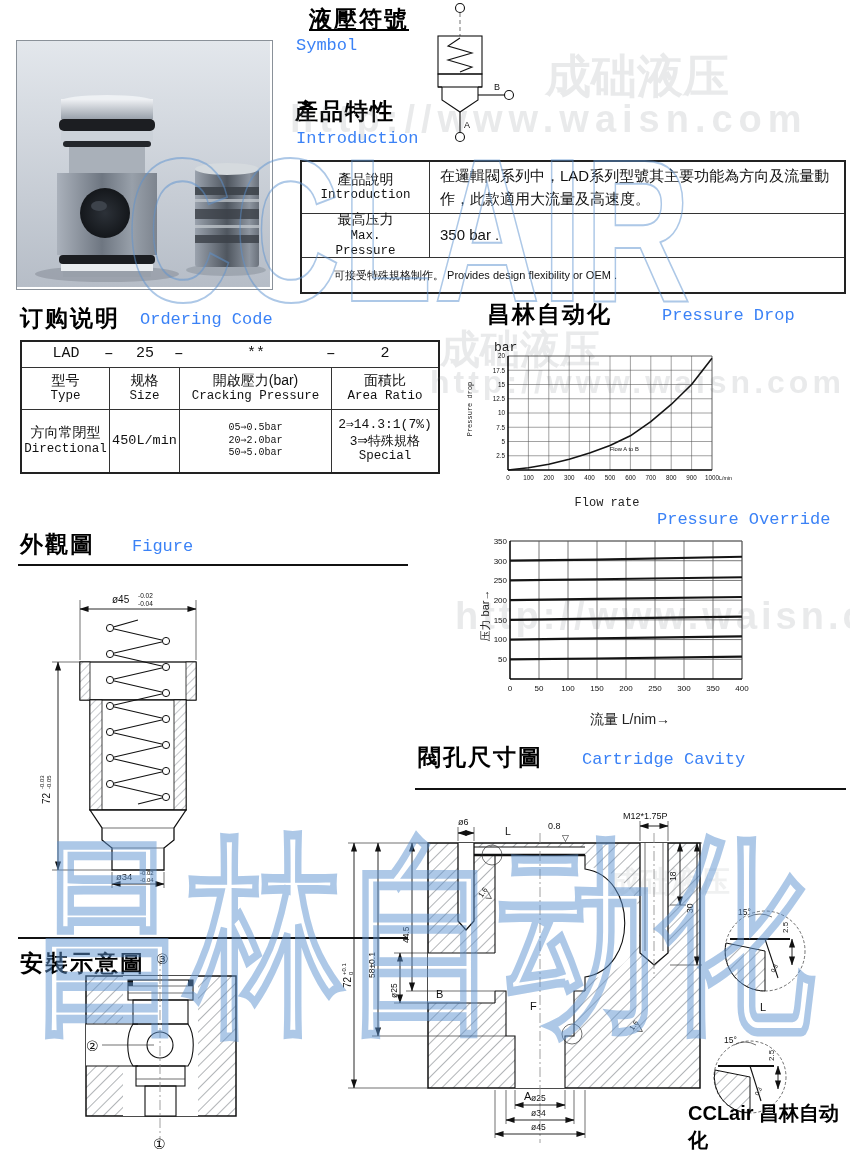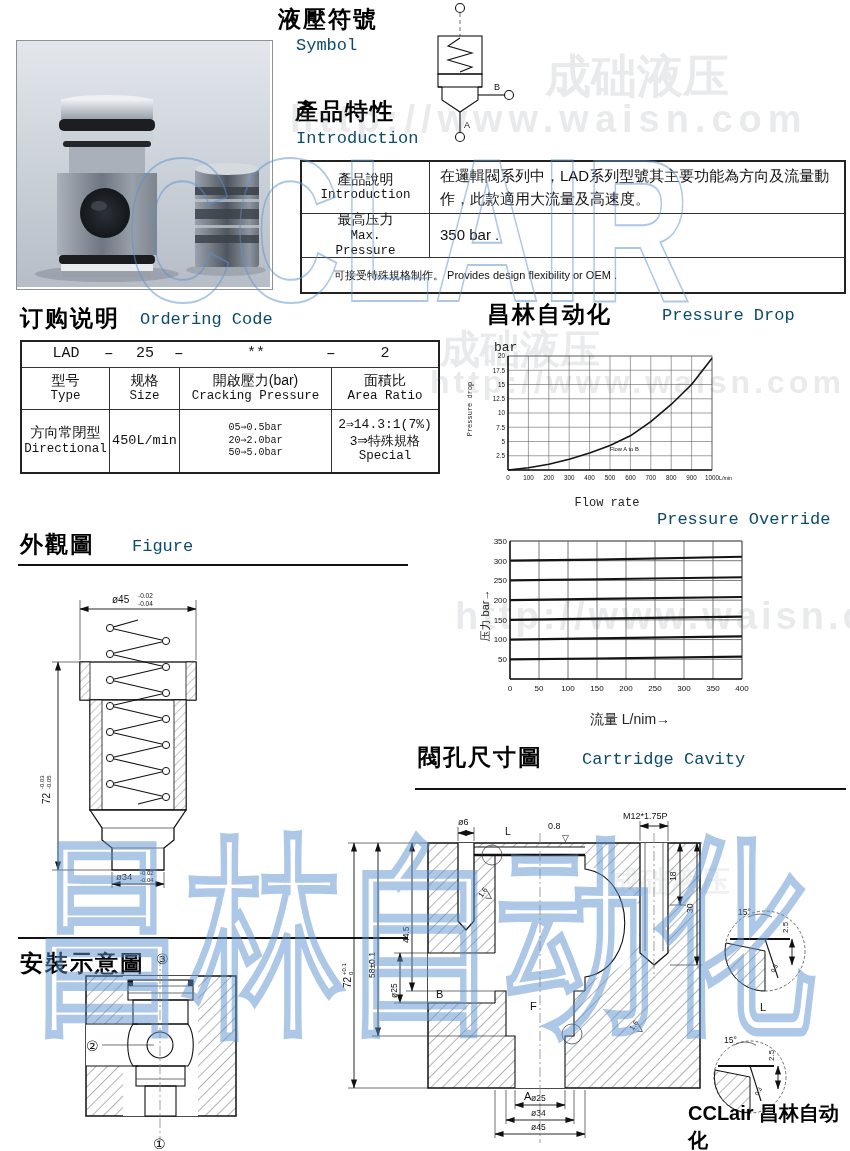--- a/index.html
+++ b/index.html
@@ -1,20 +1,20 @@
 <!DOCTYPE html>
 <html><head>
 <meta charset="utf-8">
 <style>
   html,body{margin:0;padding:0;background:#fff;}
   #page{position:relative;width:850px;height:1151px;background:#fff;overflow:hidden;
         font-family:"Liberation Sans","DejaVu Sans",sans-serif;color:#111;}
   .abs{position:absolute;}
   .cnT{font-weight:700;font-size:23px;letter-spacing:2px;color:#000;}
-  .enT{font-family:"Liberation Mono","DejaVu Sans Mono",monospace;font-size:17px;color:#0c4a6e;}
+  .enT{font-family:"Liberation Mono","DejaVu Sans Mono",monospace;font-size:17px;color:#3b82f6;}
   .rule{position:absolute;height:2px;background:#111;}
   
   .tbl{position:absolute;border:2px solid #222;box-sizing:border-box;background:transparent;}
   .cell{box-sizing:border-box;display:flex;align-items:center;justify-content:center;
         text-align:center;font-size:14px;line-height:1.35;}
   .mono{font-family:"Liberation Mono","DejaVu Sans Mono",monospace;}
   
   #introTbl .row{display:grid;grid-template-columns:128px 1fr;}
   #introTbl .lab{border-right:1px solid #333;border-bottom:1px solid #333;flex-direction:column;padding:18px;}
   #introTbl .val{border-bottom:1px solid #333;justify-content:flex-start;text-align:left;padding:4px 10px;font-size:15px;line-height:1.5;}
@@ -116,21 +116,21 @@
         <ellipse cx="210" cy="128" rx="32" ry="6" fill="#d5dade"></ellipse>
         <rect x="178" y="146" width="64" height="8" fill="#3a3f46" opacity="0.85"></rect>
         <rect x="178" y="168" width="64" height="10" fill="#3a3f46" opacity="0.8"></rect>
         <rect x="178" y="194" width="64" height="8" fill="#3a3f46" opacity="0.8"></rect>
         <rect x="178" y="158" width="64" height="3" fill="#c8cdd3" opacity="0.7"></rect>
         <rect x="178" y="184" width="64" height="3" fill="#c8cdd3" opacity="0.7"></rect>
       </g>
     </svg>
   </div>
 
-  <div class="abs cnT" style="left:278px;top:4px;">液壓符號</div>
+  <div class="abs cnT" style="left:309px;top:4px;text-decoration:underline;">液壓符號</div>
   <div class="abs enT" style="left:296px;top:36px;">Symbol</div>
   <svg class="abs" style="left:398px;top:0px;" width="132" height="152" viewBox="0 0 132 152">
     <circle cx="62" cy="8" r="4.5" class="ln"></circle>
     <line x1="62" y1="13" x2="62" y2="36" class="thin" stroke-dasharray="4 3"></line>
     <rect x="40" y="36" width="44" height="38" class="ln" fill="none"></rect>
     <polyline points="62,38 50,46 74,53 50,60 74,67 62,72" class="ln"></polyline>
     <rect x="40" y="74" width="44" height="13" class="ln" fill="none"></rect>
     <polyline points="44,87 44,100 62,112 80,100 80,87" class="ln"></polyline>
     <line x1="40" y1="87" x2="44" y2="87" class="ln"></line>
       <line x1="80" y1="87" x2="84" y2="87" class="ln"></line>

